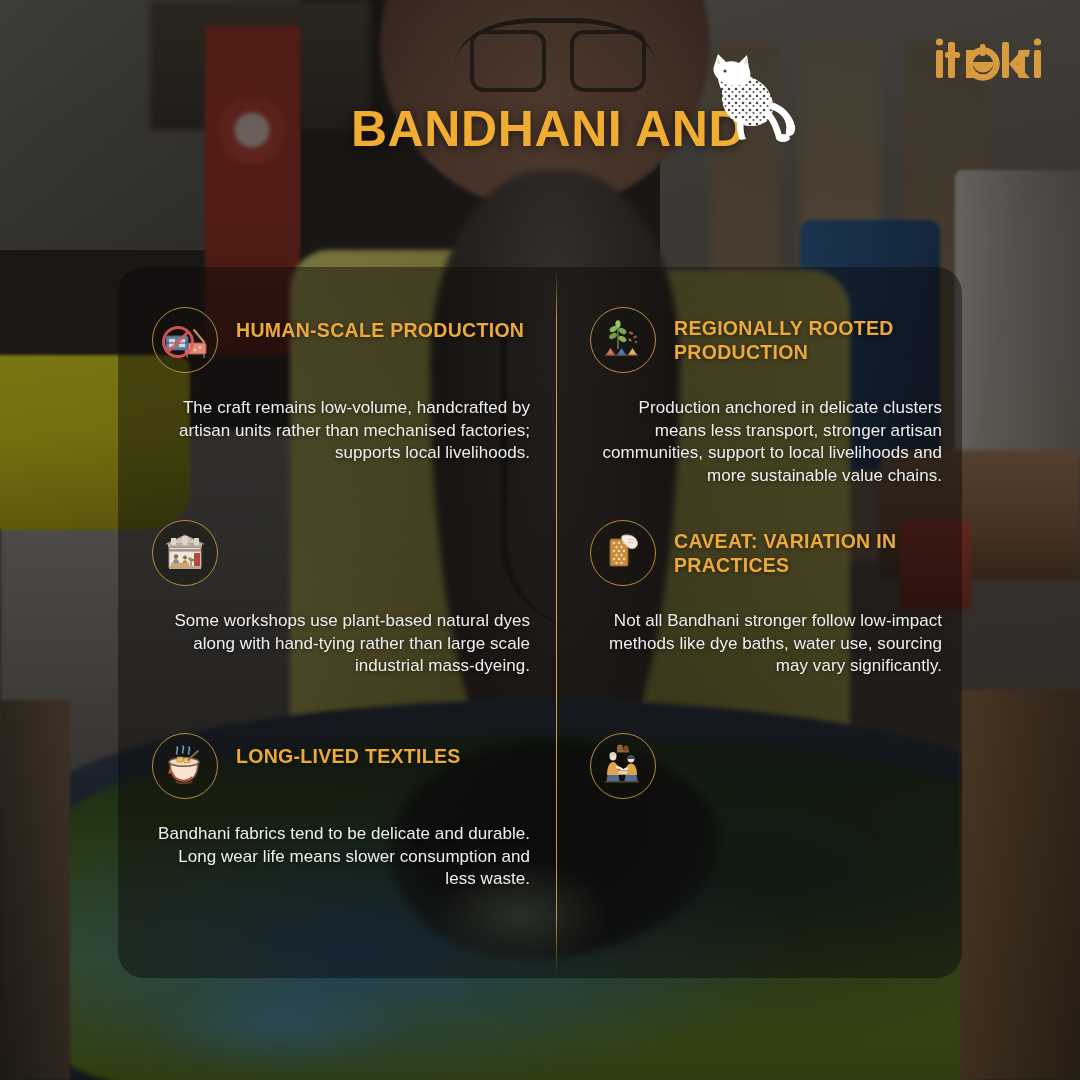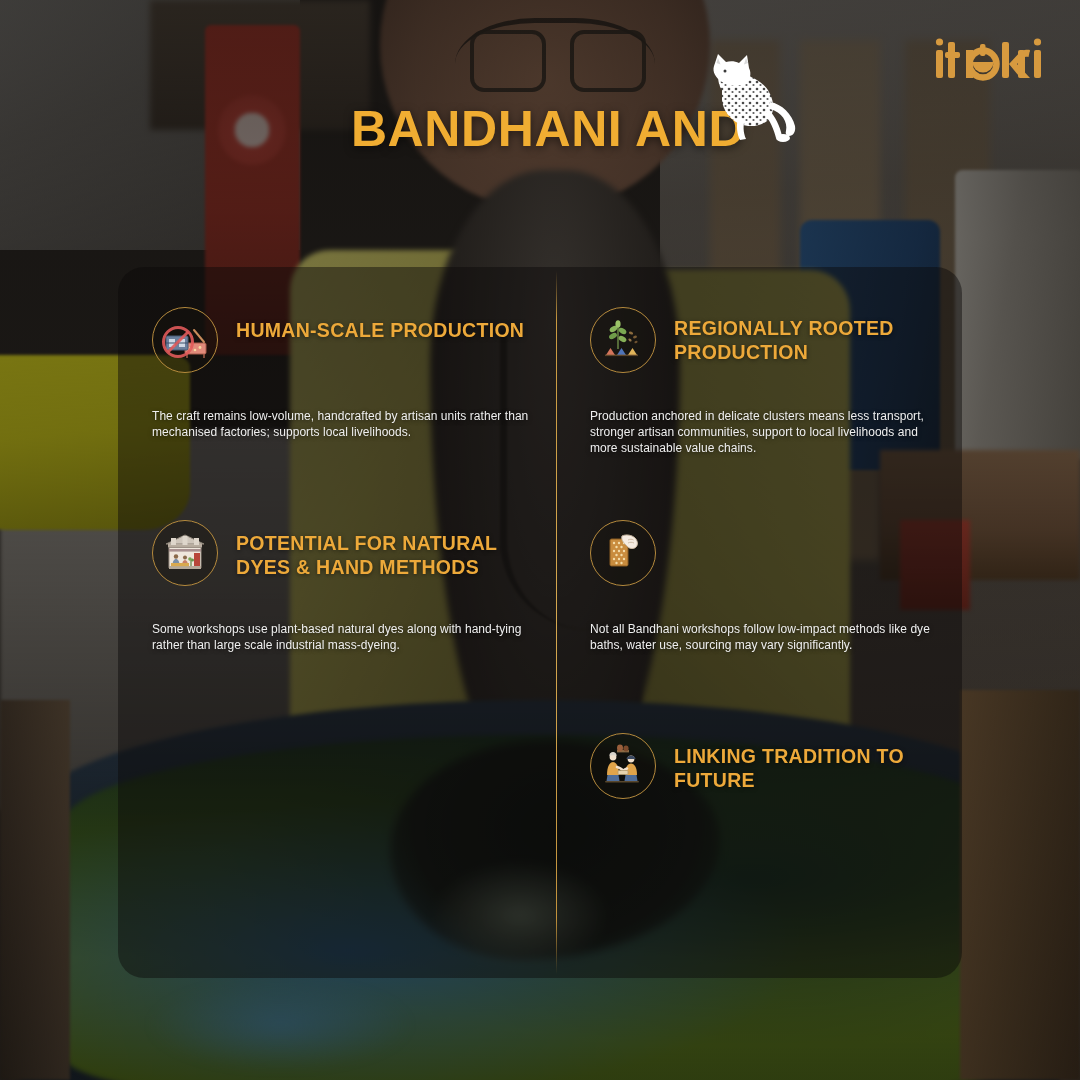--- a/index.html
+++ b/index.html
@@ -252,27 +252,28 @@
   .card-title {
     color: #eda93a;
     font-size: 19.5px;
     font-weight: 700;
     line-height: 1.22;
     letter-spacing: .3px;
     padding-top: 12px;
     text-shadow: 0 1px 4px rgba(0,0,0,.5);
   }
   .card-body {
-    margin-top: 36px;
+    margin-top: 24px;
     color: #efefef;
-    font-size: 12px;
+    font-size: 17px;
     line-height: 1.33;
     letter-spacing: .05px;
     max-width: 392px;
     text-shadow: 0 1px 4px rgba(0,0,0,.55);
+    text-align: right;
   }
   .card.right .card-body { max-width: 400px; }
   .card.r2 .card-title, .card.r4 .card-title { padding-top: 10px; }
 </style>
 </head>
 <body>
 
 <div id="photo-bg">
   <div class="bg-layer wall-left"></div>
   <div class="bg-layer shelf-clutter"></div>
@@ -445,21 +446,20 @@
           <circle cx="25" cy="29.5" r="2" fill="#8a6a4a"></circle>
           <path d="M22 38 C22 34 23.3 32 25 32 C26.7 32 28 34 28 38 Z" fill="#c8806a"></path>
 
           <rect x="11" y="35" width="18" height="3.2" fill="#d9a94f"></rect>
 
           <path d="M31 38 L31 32" stroke="#5f8040" stroke-width="1.2"></path>
           <circle cx="30" cy="31" r="1.8" fill="#79a352"></circle>
           <circle cx="32.5" cy="32" r="1.5" fill="#67924a"></circle>
         </svg>
       </span>
-      <span class="card-title">POTENTIAL FOR NATURAL DYES &amp; HAND METHODS</span>
     </div>
     <div class="card-body">Some workshops use plant-based natural dyes along with hand-tying rather than large scale industrial mass-dyeing.</div>
   </div>
 
   <div class="card right r4">
     <div class="card-head">
       <span class="icon-ring">
         <svg width="50" height="50" viewBox="0 0 50 50">
 
           <rect x="12" y="11" width="18" height="27" rx="1.5" fill="#c98c3e" stroke="#8a5d22" stroke-width="1"></rect>
@@ -480,25 +480,52 @@
             <circle cx="18.5" cy="35" r="1.2"></circle>
               <circle cx="23.5" cy="35" r="1.2"></circle>
           </g>
 
           <path d="M24 8 C28 6 34 7 37 10 C40 13 40 17 38 19 C36 21 32 21 30 19
                    L27 16 C25 14 23 11 24 8 Z" fill="#f6ece1" stroke="#c8b79f" stroke-width="1"></path>
           <path d="M30 12 C32 11 34 11 35.5 12" stroke="#c8b79f" stroke-width=".9" fill="none"></path>
           <path d="M30 15 C32 14 34 14 36 15" stroke="#c8b79f" stroke-width=".9" fill="none"></path>
         </svg>
       </span>
+      <span class="card-title">CAVEAT: VARIATION IN PRACTICES</span>
     </div>
-    <div class="card-body">Not all Bandhani workshops follow low-impact methods like dye baths, water use, sourcing may vary significantly.</div>
+    <div class="card-body">Not all Bandhani stronger follow low-impact methods like dye baths, water use, sourcing may vary significantly.</div>
   </div>
 
   <div class="card left r5">
+    <div class="card-head">
+      <span class="icon-ring">
+        <svg width="50" height="50" viewBox="0 0 50 50">
+
+          <path d="M17 13 C15 11 19 9 17 6" stroke="#6fa8c8" stroke-width="1.5" fill="none" stroke-linecap="round"></path>
+          <path d="M23 12 C21 10 25 8 23 5" stroke="#6fa8c8" stroke-width="1.5" fill="none" stroke-linecap="round"></path>
+          <path d="M29 13 C27 11 31 9 29 6" stroke="#6fa8c8" stroke-width="1.5" fill="none" stroke-linecap="round"></path>
+
+          <path d="M10 21 C10 34 15 40 24 40 C33 40 38 34 38 21 Z" fill="#f7e4d2" stroke="#7a5a3c" stroke-width="1.6"></path>
+
+          <ellipse cx="24" cy="21" rx="15" ry="4.2" fill="#f3d9c2" stroke="#7a5a3c" stroke-width="1.6"></ellipse>
+
+          <rect x="17" y="16" width="6" height="5" rx="1" fill="#e8c15d" stroke="#b08b34" stroke-width=".8"></rect>
+          <rect x="24" y="17" width="6" height="4.5" rx="1" fill="#f0cf77" stroke="#b08b34" stroke-width=".8"></rect>
+
+          <line x1="28" y1="19" x2="38" y2="10" stroke="#8a6a44" stroke-width="1.8" stroke-linecap="round"></line>
+
+          <path d="M16 40 C18 43 30 43 32 40" stroke="#5d4128" stroke-width="2" fill="none"></path>
+
+          <path d="M12 31 A12 12 0 0 0 32 36" stroke="#c0503a" stroke-width="1.8" fill="none"></path>
+          <path d="M10 27 L13.5 32 L8 32.5 Z" fill="#c0503a"></path>
+        </svg>
+      </span>
+      <span class="card-title">LONG-LIVED TEXTILES</span>
+    </div>
+    <div class="card-body">Bandhani fabrics tend to be delicate and durable. Long wear life means slower consumption and less waste.</div>
   </div>
 
   <div class="card right r6">
     <div class="card-head">
       <span class="icon-ring">
         <svg width="50" height="50" viewBox="0 0 50 50">
 
           <rect x="19" y="9" width="12" height="2.4" fill="#8a6a44"></rect>
           <ellipse cx="22" cy="7" rx="3" ry="3.4" fill="#9a5f3c"></ellipse>
           <ellipse cx="28" cy="7.5" rx="2.6" ry="3" fill="#7c4a2c"></ellipse>
@@ -513,17 +540,16 @@
           <path d="M29 16.6 C30 14.2 36 14.2 37 16.6 L37.6 18 L28.4 18 Z" fill="#3c4a62"></path>
           <path d="M27 34 C27 26.5 29.5 22.6 33 22.6 C36.5 22.6 39 26.5 39 34 Z" fill="#e0a44a"></path>
           <path d="M27.5 34 L38.5 34 L39.5 40 L26.5 40 Z" fill="#4f6d98"></path>
           <path d="M29 27.5 C26 28.5 24.5 30 24 31.5" stroke="#f0e0cd" stroke-width="2.6" fill="none" stroke-linecap="round"></path>
 
           <rect x="20" y="29.5" width="10" height="4" rx="1" fill="#e6d3ae" stroke="#b09a6e" stroke-width=".8"></rect>
 
           <rect x="7" y="40" width="34" height="1.6" rx=".8" fill="#6d5636" opacity=".8"></rect>
         </svg>
       </span>
-      <span class="card-title">LINKING TRADITION TO FUTURE</span>
     </div>
   </div>
 
 </div>
 
 </body></html>

